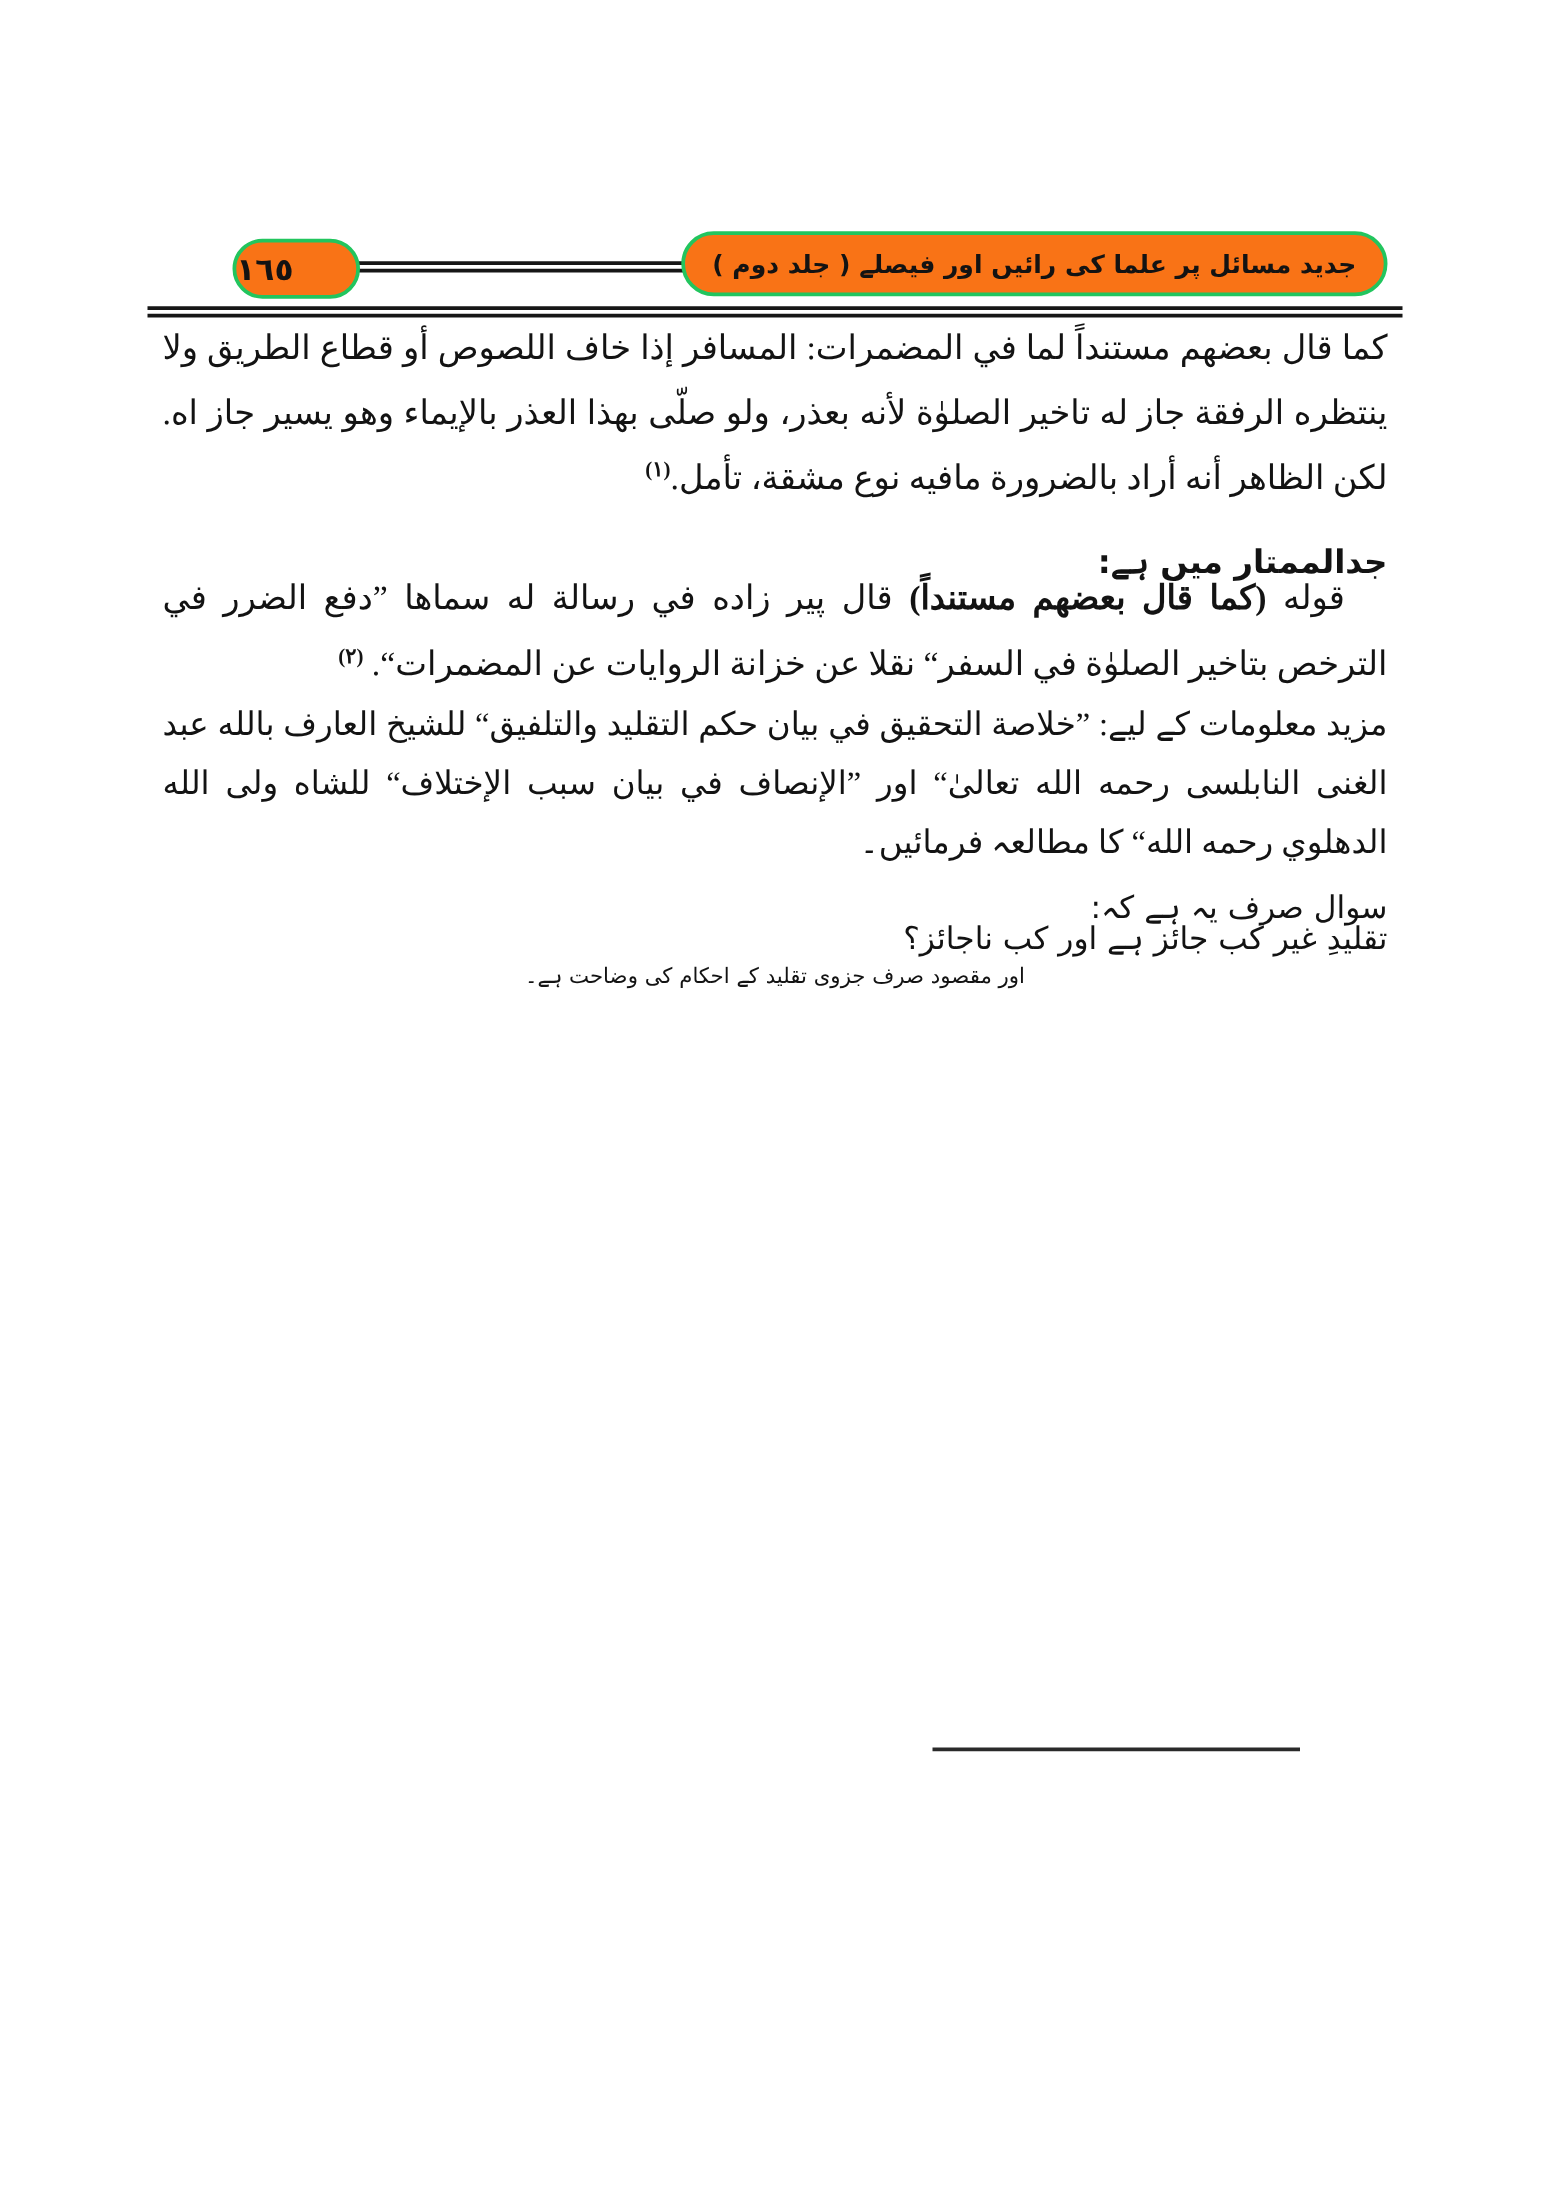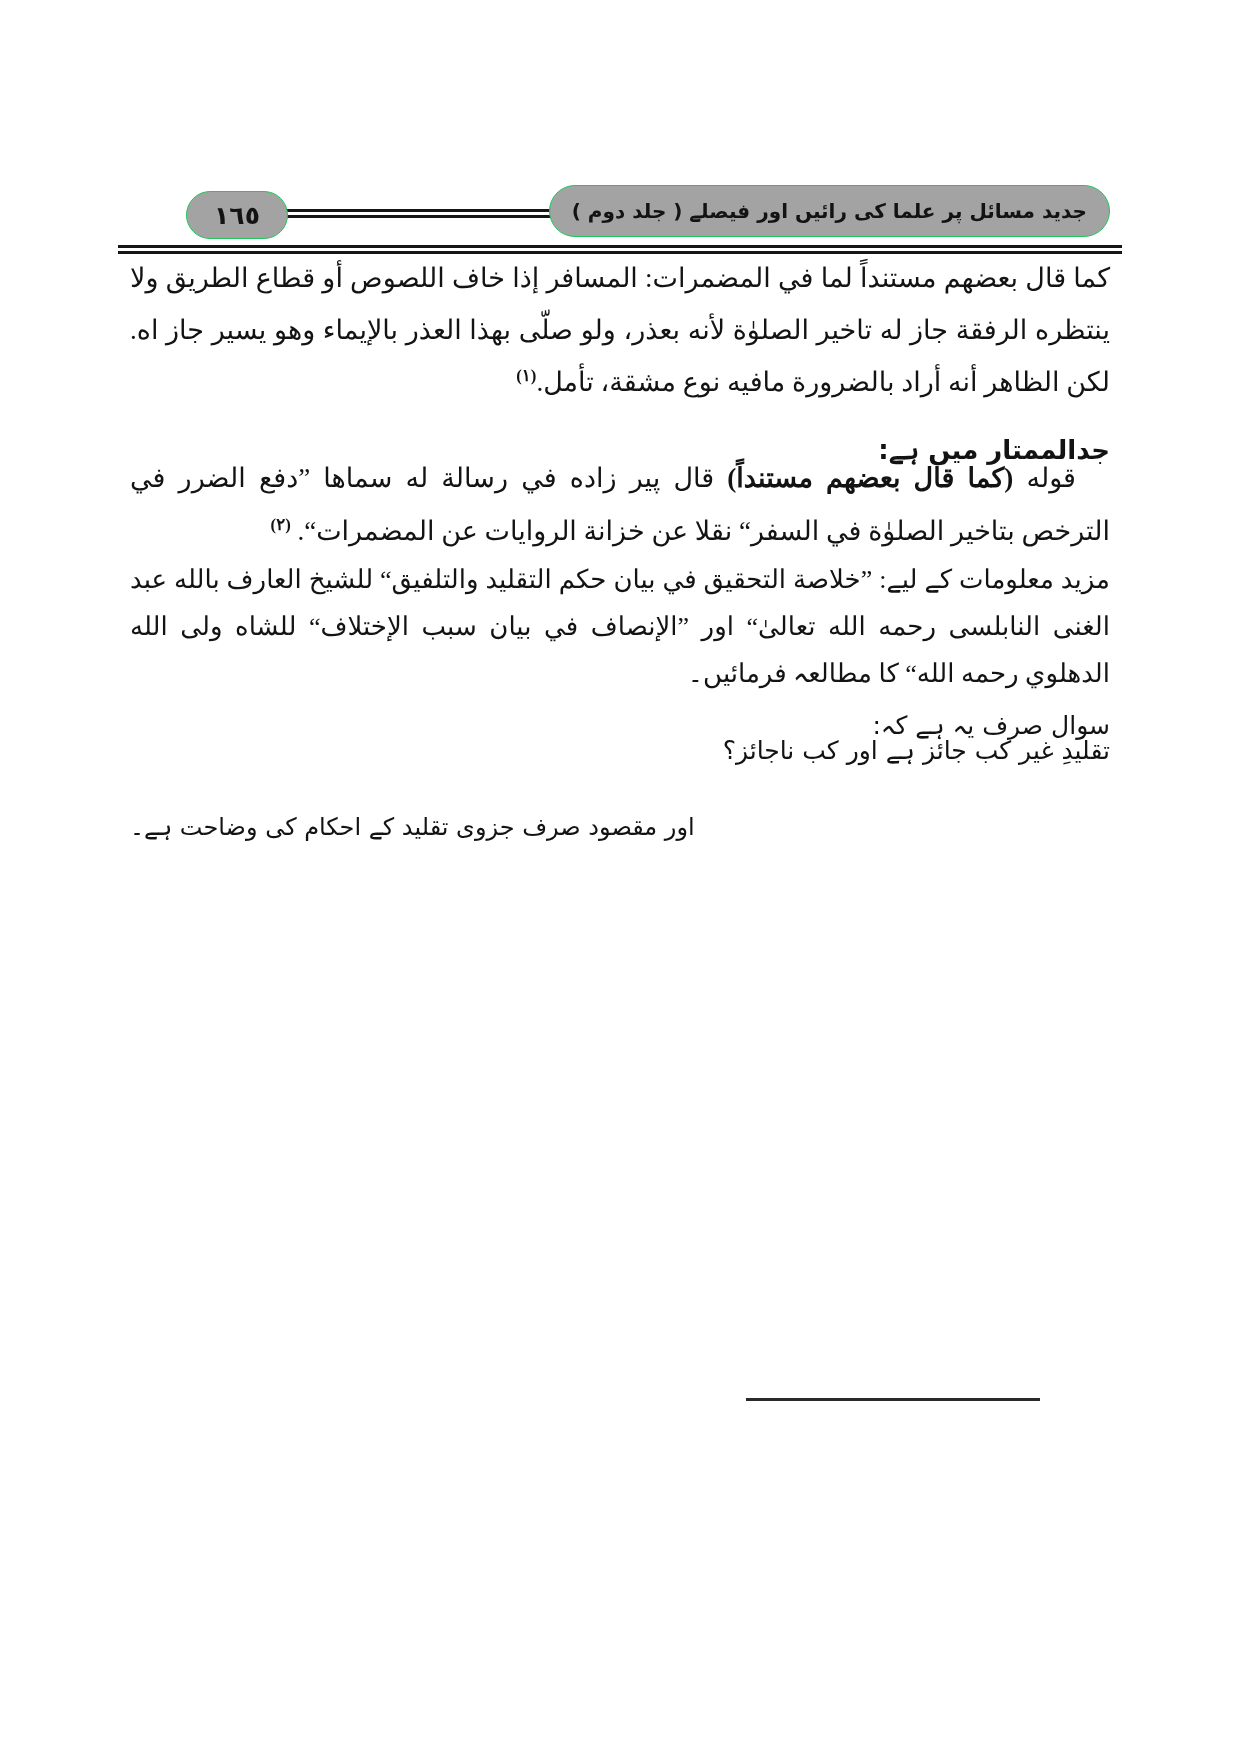--- a/index.html
+++ b/index.html
@@ -8,24 +8,24 @@
     width:1240px; height:1754px;
     margin:0 auto;
     background:#ffffff;
     font-family:"DejaVu Sans", sans-serif;
     color:#131313;
     overflow:hidden;
   }
   
   .pill {
     position:absolute;
-    background:#a3a3a3;
-    border:1px solid #22c55e;
+    background:#f97316;
+    border:3px solid #22c55e;
     border-radius:32px;
-    display:flex; align-items:center; justify-content:center;
+    display:flex; align-items:center; 
     z-index:2;
     box-sizing:border-box;
   }
   .page-pill {
     left:186px; top:191px;
     width:102px; height:48px;
     font-size:25px; font-weight:bold;
     letter-spacing:1px;
   }
   .title-pill {
@@ -58,21 +58,21 @@
     direction:rtl;
     margin:0;
   }
   .justify { text-align:justify; text-align-last:right;font-family:Liberation Serif, serif; }
   .p1 { top:252px; font-size:27px; line-height:52px; }
   .h1 { top:399px; font-size:26px; font-weight:bold; text-align:right; line-height:46px;margin-top:28px; }
   .p3 { top:452px; font-size:27px; line-height:53px; text-indent:34px; }
   .p4 { top:556px; font-size:26px; line-height:47px; }
   .qintro { top:686px; font-size:25px; text-align:right; line-height:40px;margin-top:20px; }
   .q1 { top:730px; font-size:25px; text-align:right; line-height:42px; }
-  .q2 { top:806px; font-size:24px; text-align:left; line-height:42px; }
+  .q2 { top:760px; font-size:17px; text-align:center; line-height:42px; }
   .bold { font-weight:bold; }
   .fnref {
     font-size:0.62em;
     vertical-align:super;
     font-weight:bold;
     line-height:0;
   }
   
   .fn-rule {
     position:absolute;

